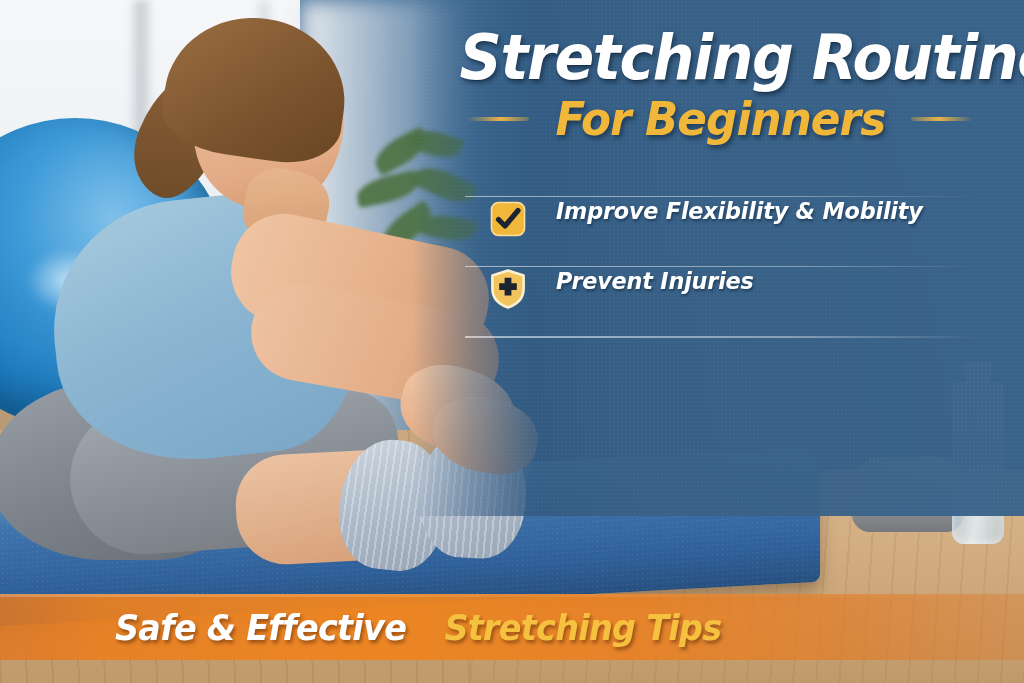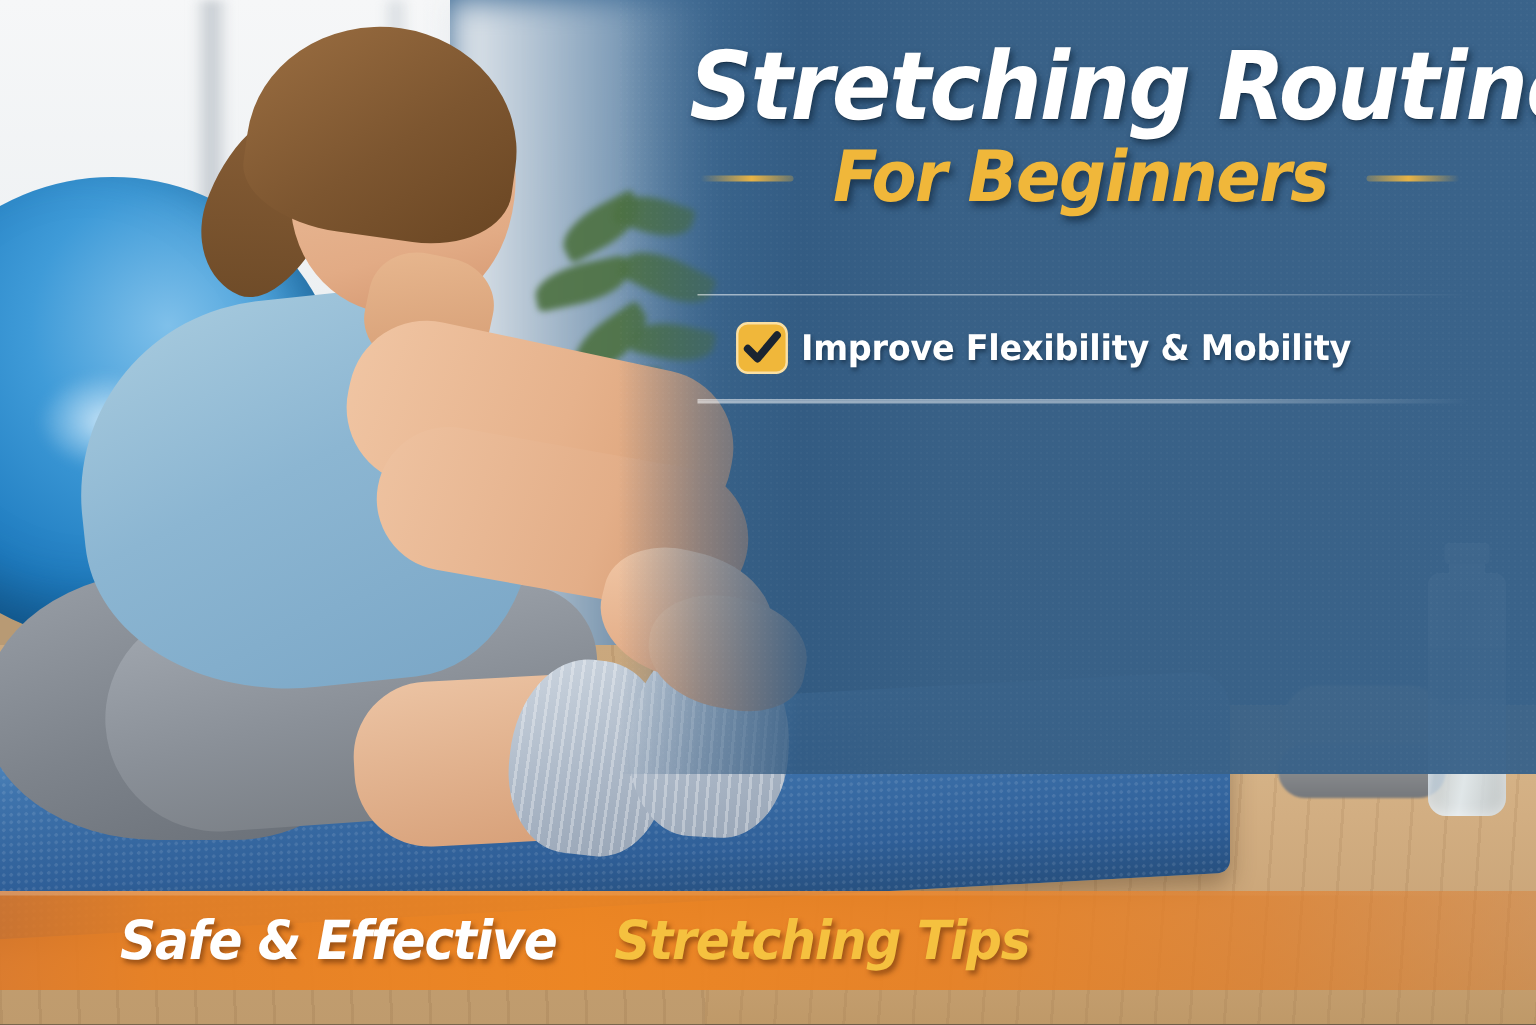--- a/index.html
+++ b/index.html
@@ -286,22 +286,22 @@
     background:linear-gradient(270deg,rgba(240,183,58,0),#e9b445 55%,rgba(240,183,58,.25));
   }
 
   
   .bullets{ position:absolute; left:465px; top:196px; width:520px; }
   .sep{
     height:1px; width:515px;
     background:linear-gradient(90deg,rgba(255,255,255,.55) 0%, rgba(255,255,255,.40) 62%, rgba(255,255,255,0) 100%);
   }
   .bullet{
-    display:flex; align-items:center; gap:5px;
-    height:69px; padding-left:22px;
+    display:flex; gap:27px;
+    height:69px; padding-left:22px;font-style:italic;
   }
   .bullet .icon{ width:42px; height:44px; flex:0 0 auto; display:flex; align-items:center; justify-content:center; }
   .bullet .label{
     font-family:"DejaVu Sans", sans-serif;
     font-weight:bold; font-size:23.5px; color:#ffffff;
     letter-spacing:-.2px;
     transform:scaleX(.95); transform-origin:left center;
     text-shadow:1px 2px 3px rgba(10,30,50,.55);
     white-space:nowrap;
   }
@@ -311,21 +311,21 @@
     position:absolute; left:0; top:594px; width:1024px; height:66px;
     background:linear-gradient(90deg,
       rgba(223,120,38,.88) 0%,
       rgba(232,128,35,.95) 10%,
       rgba(238,133,33,.96) 38%,
       rgba(233,128,34,.90) 62%,
       rgba(226,124,38,.70) 82%,
       rgba(219,120,42,.38) 100%);
     display:flex; align-items:center;
   }
-  .banner-inner{ padding-left:69px; white-space:nowrap; }
+  .banner-inner{ padding-left:104px; white-space:nowrap; }
   .banner-txt{
     font-family:"DejaVu Sans", sans-serif;
     font-weight:bold; font-style:italic; font-size:36px;
     letter-spacing:-.8px; transform:scaleX(.93); display:inline-block;
     text-shadow:2px 3px 4px rgba(95,42,8,.55);
   }
   .banner-white{ color:#ffffff; }
   .banner-gold{ color:#f5c13f; }
   .banner-edge-top{
     position:absolute; left:0; top:594px; width:1024px; height:3px;
@@ -415,20 +415,30 @@
         <svg width="36" height="36" viewBox="0 0 36 36">
           <rect x="1.5" y="1.5" width="33" height="33" rx="7" fill="#f0b73a" stroke="#fbe0a3" stroke-width="1.6"></rect>
           <path d="M8.5 18.5 L15 25 L28 9.5" fill="none" stroke="#1b2430" stroke-width="5.2" stroke-linecap="round" stroke-linejoin="round"></path>
         </svg>
       </span>
       <span class="label">Improve Flexibility &amp; Mobility</span>
     </div>
 
     <div class="sep"></div>
 
+    <div class="bullet">
+      <span class="icon">
+        <svg width="36" height="40" viewBox="0 0 36 40">
+          <path d="M18 1.6 L33.6 6.4 V19.5 C33.6 29.6 26.5 35.6 18 38.4
+                   C9.5 35.6 2.4 29.6 2.4 19.5 V6.4 Z" fill="#f2c45d" stroke="#fdf0cf" stroke-width="2.6" stroke-linejoin="round"></path>
+          <path d="M14.6 8.8 h6.8 v5.4 h5.4 v6.8 h-5.4 v5.4 h-6.8 v-5.4 H9.2 v-6.8 h5.4 z" fill="#1b2430"></path>
+        </svg>
+      </span>
+      <span class="label">Prevent Injuries</span>
+    </div>
 
     <div class="sep"></div>
 
 
     <div class="sep"></div>
 
 
   </div>
 
   <div class="banner">

